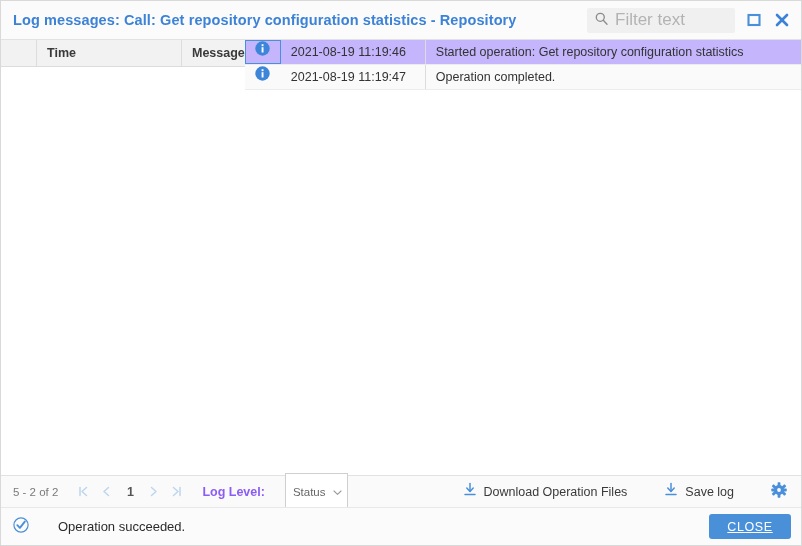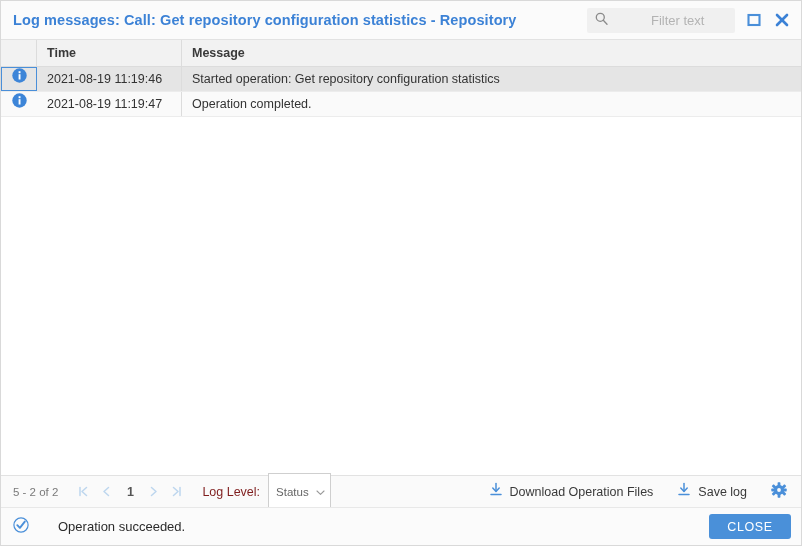--- a/index.html
+++ b/index.html
@@ -61,41 +61,40 @@
   .filter-box .mag {
     flex: 0 0 auto;
     margin-right: 7px;
     display: block;
   }
   .filter-input {
     border: 0;
     outline: 0;
     background: transparent;
     font-family: "Liberation Sans", sans-serif;
-    font-size: 13px;
+    font-size: 17px;
     color: #444;
     width: 100%;
     padding: 0;
-    margin-left: 36px;
   }
   .filter-input::placeholder { color: #b3b3b3; }
   .win-btn {
     cursor: pointer;
     display: flex;
     align-items: center;
     justify-content: center;
     width: 18px;
     height: 18px;
   }
 
   
   .table-wrap {
     flex: 1 1 auto;
     display: flex;
-    flex-direction: column;
+    flex-direction: row;
     background: #ffffff;
     overflow: hidden;
   }
   .thead {
     display: flex;
     height: 26px;
     min-height: 26px;
     background: #f2f2f2;
     border-bottom: 1px solid #dcdcdc;
     align-items: center;
@@ -114,21 +113,21 @@
   .col-icon   { width: 36px; border-right: 1px solid #dcdcdc; padding-left: 0; }
   .col-time   { width: 145px; border-right: 1px solid #dcdcdc; }
   .col-msg    { flex: 1 1 auto; }
 
   .tbody { flex: 1 1 auto; overflow: hidden; }
   .trow {
     display: flex;
     height: 24px;
     align-items: center;
     border-bottom: 1px solid #ececec;
-    background: #e5e5e5;
+    background: #c4b5fd;
   }
   .trow.alt { background: #fafafa; }
   .td {
     font-size: 12.5px;
     color: #333333;
     box-sizing: border-box;
     padding-left: 10px;
     white-space: nowrap;
     overflow: hidden;
     height: 24px;
@@ -176,24 +175,24 @@
   .pg-num {
     font-size: 12.5px;
     font-weight: bold;
     color: #555;
     width: 24px;
     text-align: center;
     cursor: pointer;
   }
   .loglevel-label {
     font-size: 12.5px;
-    font-weight: normal;
-    color: #7f1d1d;
+    font-weight: bold;
+    color: #8b5cf6;
     margin-left: 14px;
-    margin-right: 8px;
+    margin-right: 20px;
     white-space: nowrap;
   }
   .select-box {
     height: 38px;
     min-width: 56px;
     box-sizing: border-box;
     border: 1px solid #cfcfcf;
     background: #ffffff;
     border-radius: 0;
     display: flex;
@@ -204,21 +203,21 @@
   }
   .select-val {
     font-size: 11.5px;
     color: #666;
     white-space: nowrap;
   }
   .tb-right {
     margin-left: auto;
     display: flex;
     align-items: center;
-    gap: 4px;
+    gap: 17px;
   }
   .tb-action {
     display: flex;
     align-items: center;
     gap: 7px;
     cursor: pointer;
     padding: 0 10px;
     height: 24px;
   }
   .tb-action-label {
@@ -258,20 +257,21 @@
     background: #4a90d9;
     color: #ffffff;
     border: 0;
     border-radius: 3px;
     height: 25px;
     min-width: 82px;
     font-family: "Liberation Sans", sans-serif;
     font-size: 12.5px;
     letter-spacing: 0.6px;
     cursor: pointer;
+    text-decoration: underline;
   }
 </style>
 </head>
 <body>
 
 <div class="dialog">
 
   <div class="titlebar">
     <div class="title-text">Log messages: Call: Get repository configuration statistics - Repository</div>
     <div class="titlebar-right">

